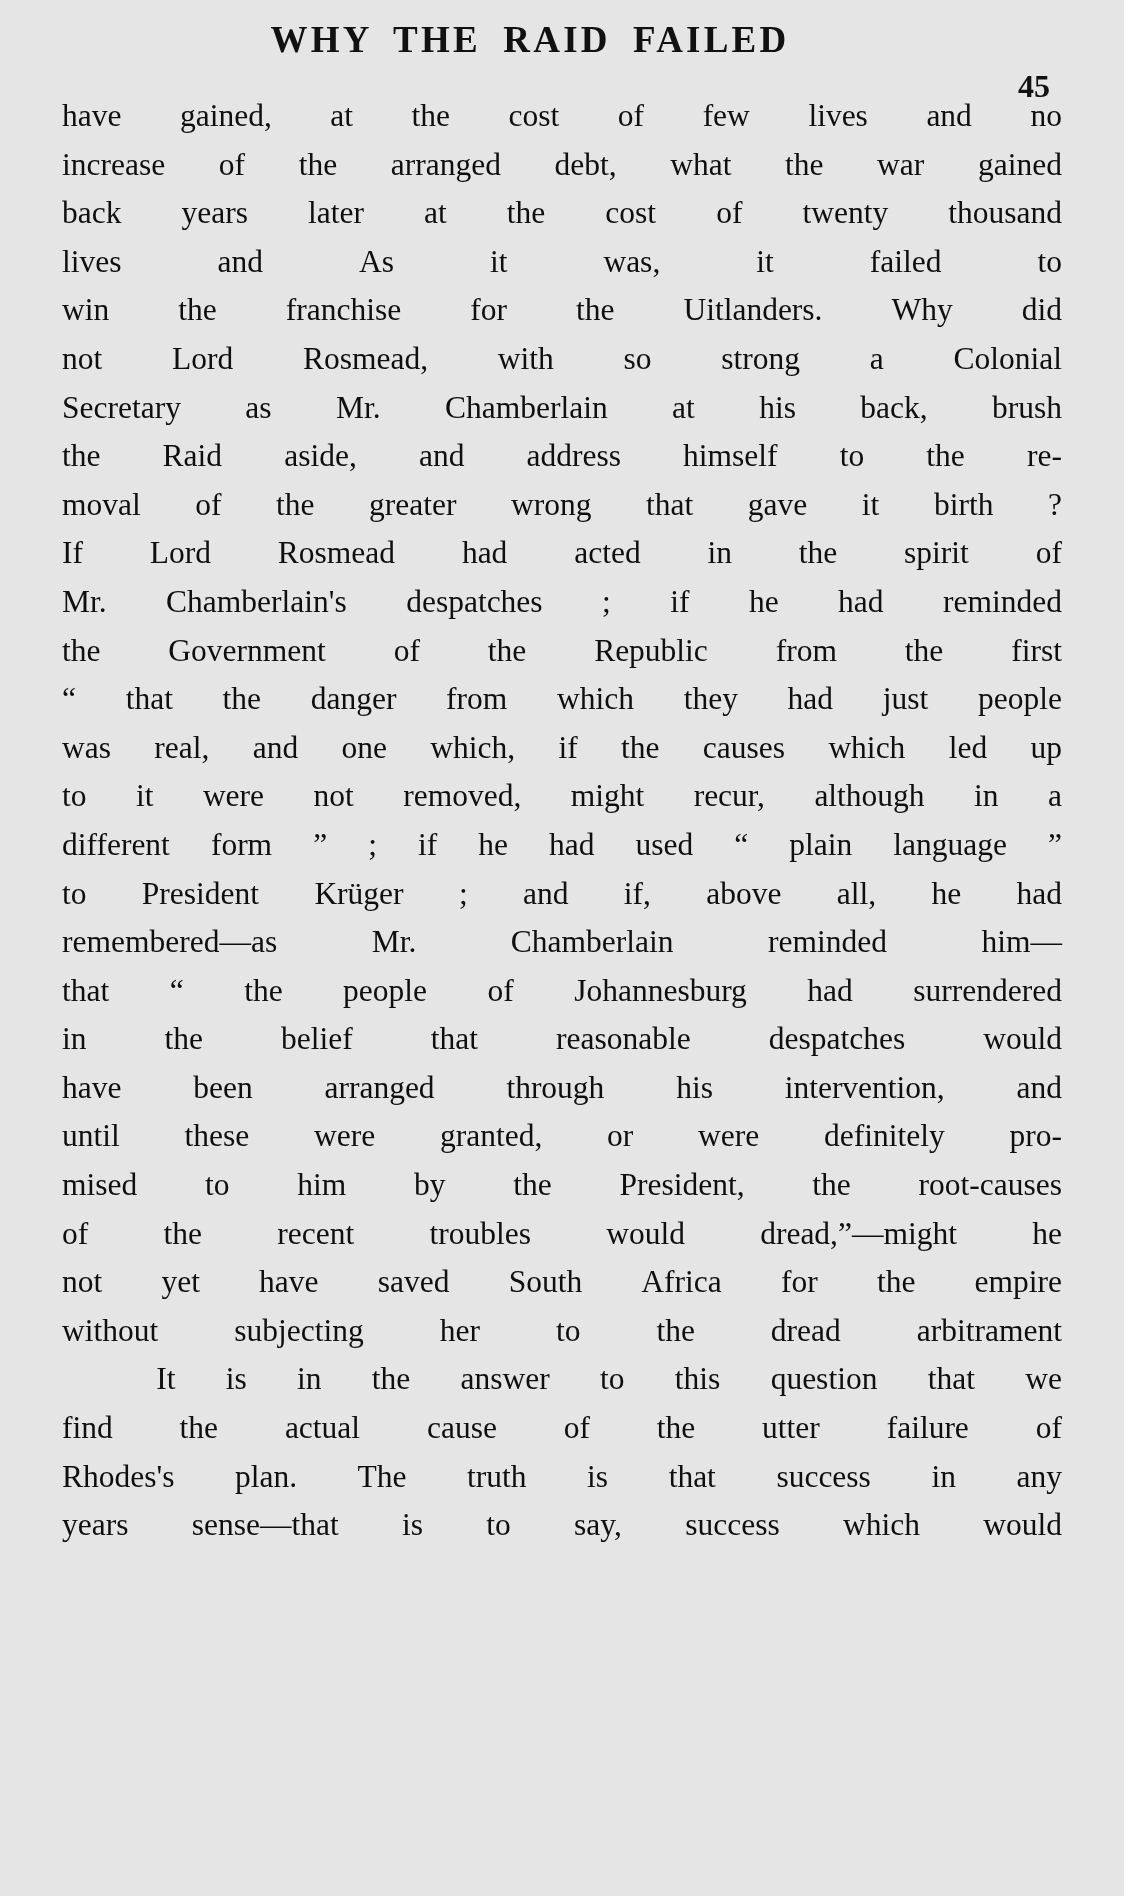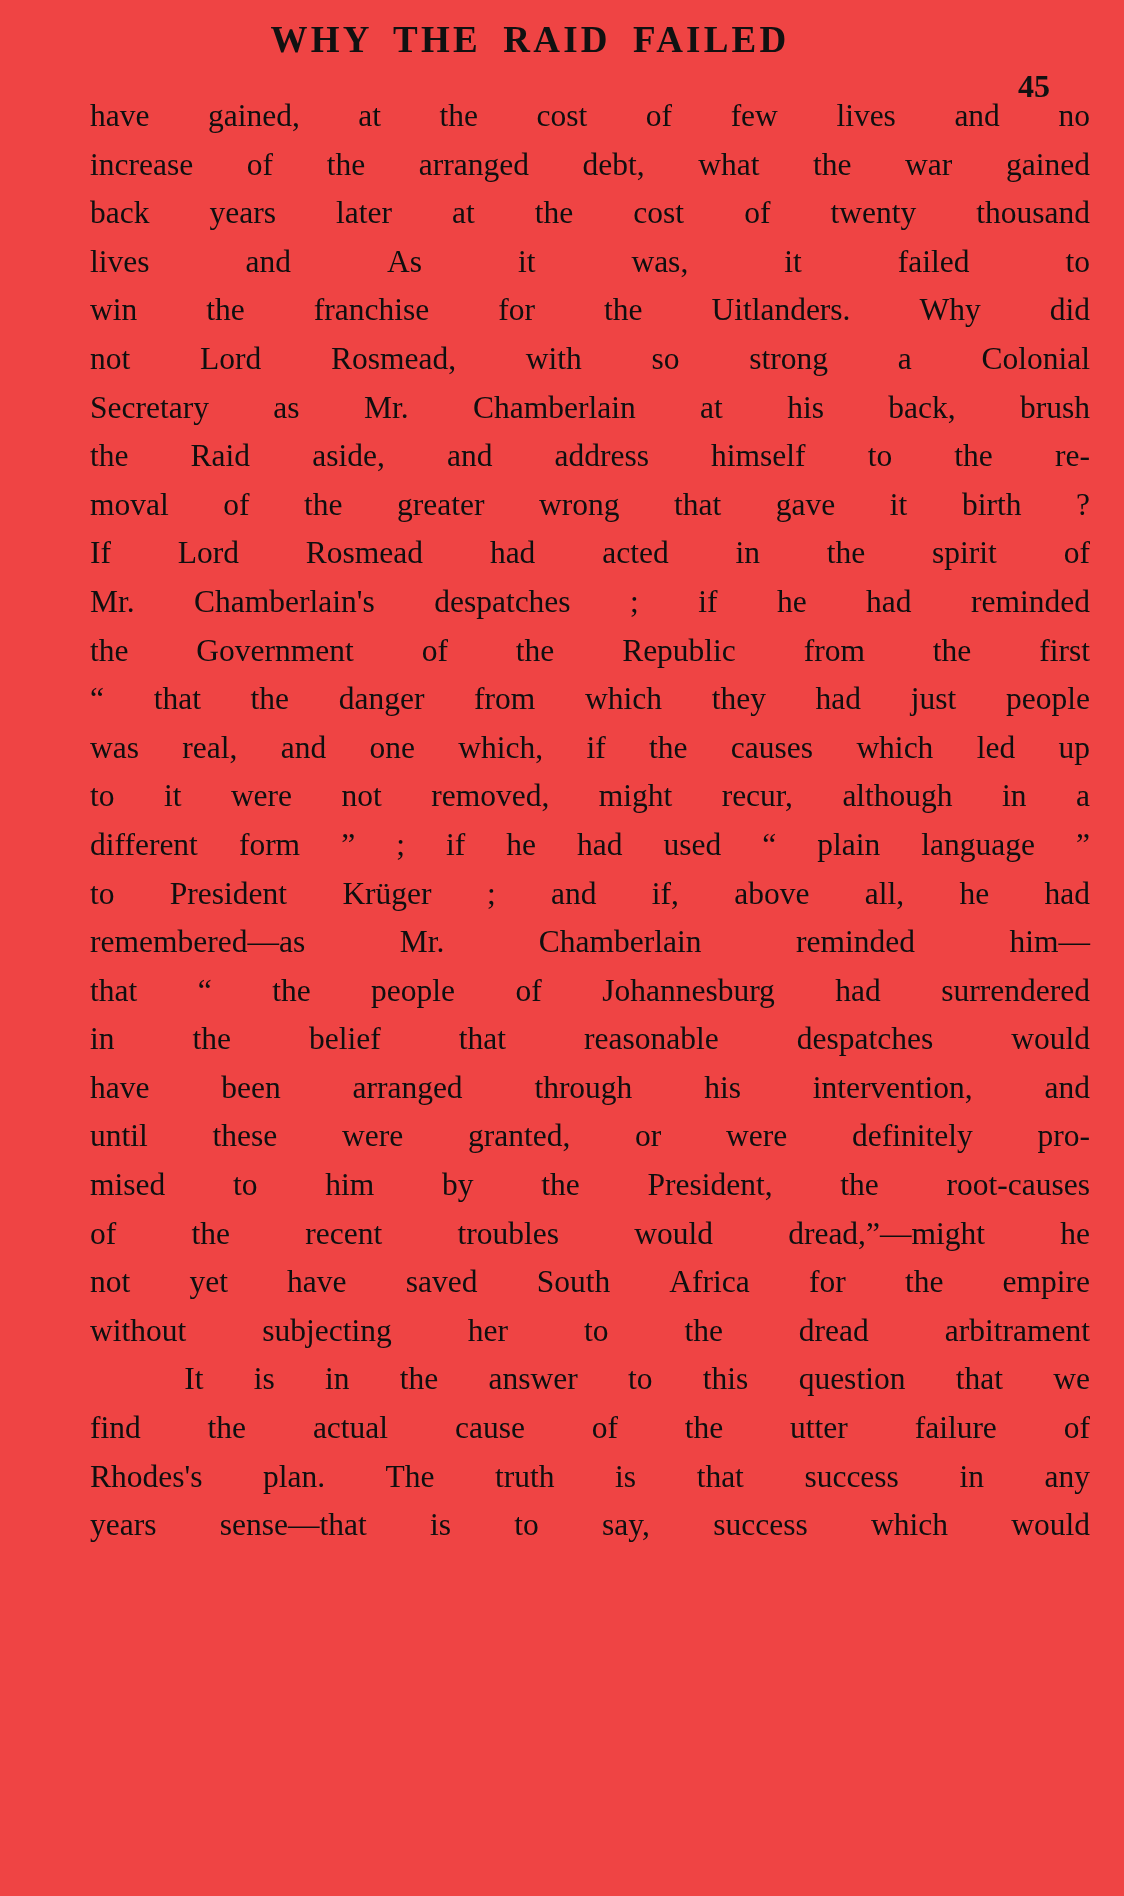--- a/index.html
+++ b/index.html
@@ -13,21 +13,21 @@
     font-family: "Liberation Serif", serif;
     color: #0d0d0d;
     position: relative;
     overflow: hidden;
   }
   .page {
     position: absolute;
     left: 0; top: 0;
     width: 1124px;
     height: 1896px;
-    background: #ef4444;
+    background: #e5e5e5;
     text-decoration: underline;
   }
   .page-header {
     position: absolute;
     left: 60px;
     top: 18px;
     width: 1000px;
     height: 54px;
   }
   .header-title {
@@ -52,21 +52,20 @@
     margin-top: 44px;
   }
   .body-text {
     position: absolute;
     left: 62px;
     top: 92px;
     width: 1000px;
     font-size: 31.5px;
     line-height: 48.6px;
     color: #0f0f0f;
-    margin-left: 28px;
   }
   .text-line {
     display: flex;
     justify-content: space-between;
     white-space: pre;
     height: 48.6px;
     align-items: baseline;
   }
   .text-line.last-line,
   .text-line.ragged {

